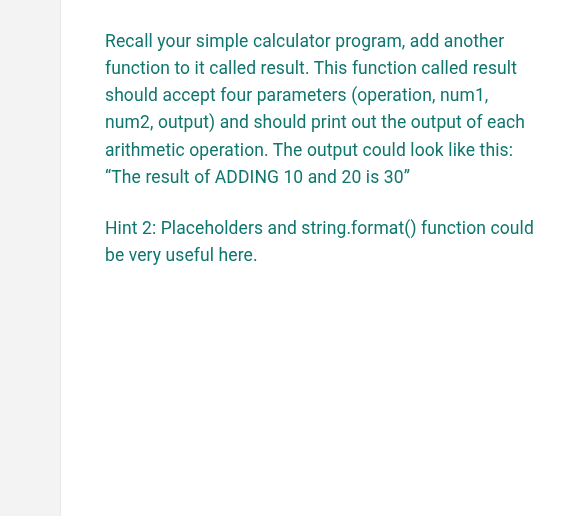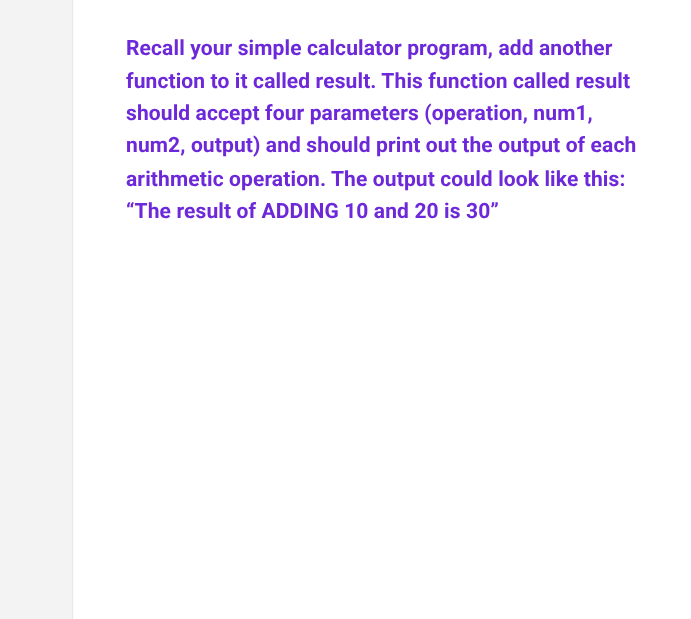--- a/index.html
+++ b/index.html
@@ -21,29 +21,30 @@
     }
     .card {
       background: #ffffff;
       border-left: 1px solid #e8e8e8;
       height: 100%;
       padding: 28px 40px 28px 44px;
     }
     .para {
       font-size: 17.5px;
       line-height: 1.55;
-      color: #6d28d9;
+      color: #0f766e;
       margin-bottom: 24px;
-      font-weight: 700;
+      font-weight: 400;
       letter-spacing: 0.1px;
     }
     .para:last-child {
       margin-bottom: 0;
     }
   </style>
 </head>
 <body>
 
 <div class="outer">
   <div class="card">
     <p class="para">Recall your simple calculator program, add another function to it called result. This function called result should accept four parameters (operation, num1, num2, output) and should print out the output of each arithmetic operation. The output could look like this: “The result of ADDING 10 and 20 is 30”</p>
+    <p class="para">Hint 2: Placeholders and string.format() function could be very useful here.</p>
   </div>
 </div>
 
 </body></html>

